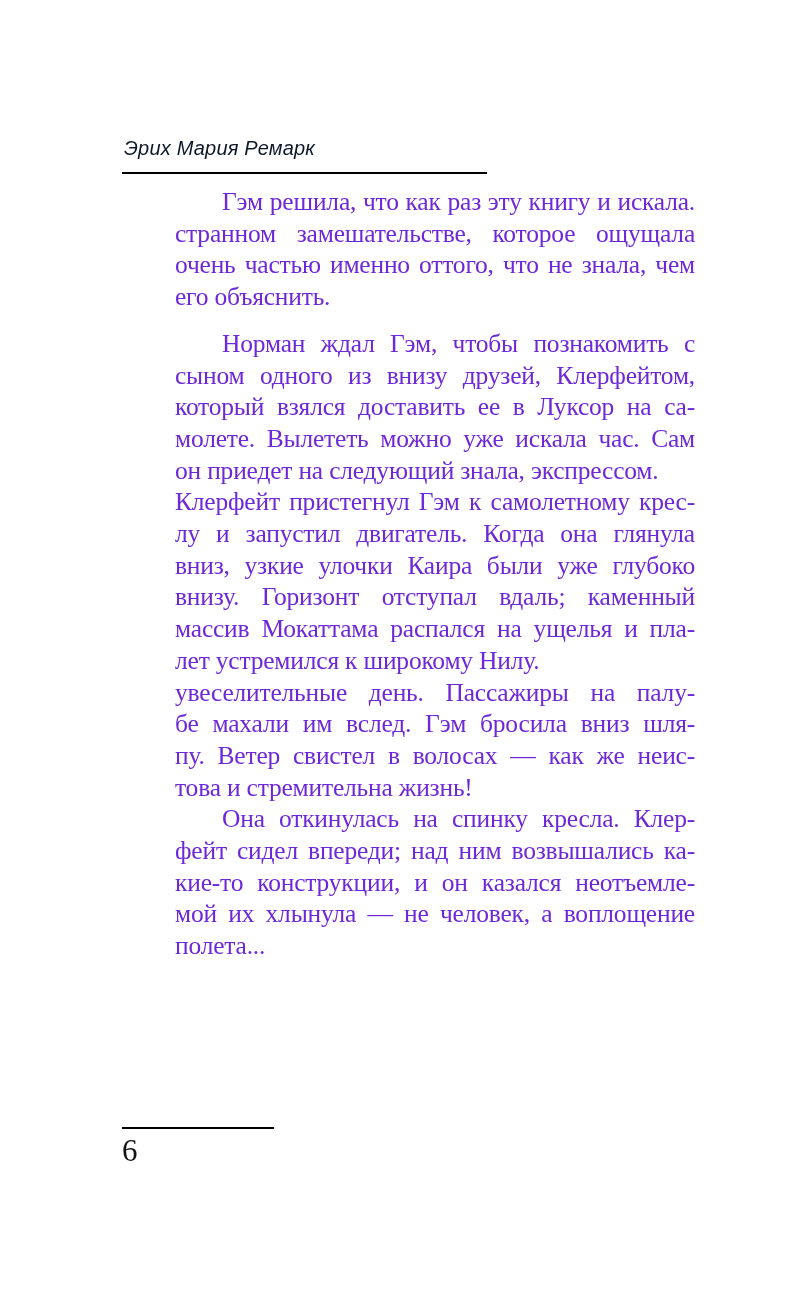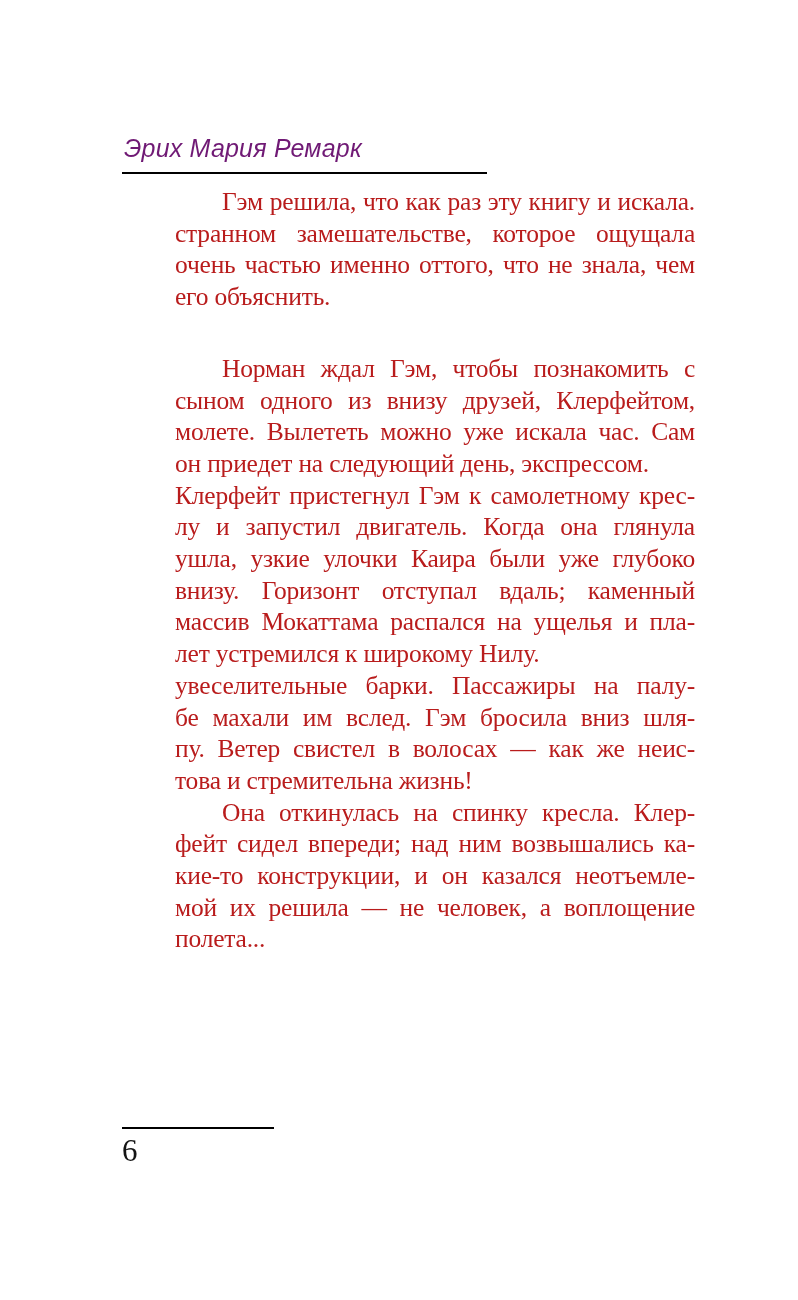--- a/index.html
+++ b/index.html
@@ -16,23 +16,23 @@
     color: #111111;
   }
 
   
   .author {
     position: absolute;
     left: 124px;
     top: 133px;
     font-family: "Liberation Sans", sans-serif;
     font-style: italic;
-    font-size: 25px;
+    font-size: 20px;
     line-height: 30px;
-    color: #701a75;
+    color: #0f172a;
     letter-spacing: 0.2px;
     white-space: nowrap;
   }
   .header-rule {
     position: absolute;
     left: 122px;
     top: 172px;
     width: 365px;
     height: 2px;
     background: #000000;
@@ -41,24 +41,24 @@
   
   .text-block {
     position: absolute;
     left: 175px;
     top: 186px;
     width: 520px;
     font-family: "Liberation Serif", serif;
     font-size: 25.5px;
     line-height: 31.7px;
     letter-spacing: -0.2px;
-    color: #b91c1c;
+    color: #6d28d9;
   }
   .para { margin: 0; }
-  .para.section-gap { margin-top: 40px; }
+  .para.section-gap { margin-top: 15px; }
   .line {
     text-align: justify;
     text-align-last: justify;
     overflow: hidden;
     white-space: normal;
   }
   .line.first { text-indent: 47px; }
   .line.last  { text-align-last: auto; }
 
   
@@ -94,42 +94,43 @@
     <div>
         <div class="para">
           <div class="line first">Гэм решила, что как раз эту книгу и искала.</div>
           <div class="line">странном замешательстве, которое ощущала</div>
           <div class="line">очень частью именно оттого, что не знала, чем</div>
           <div class="line last">его объяснить.</div>
         </div>
         <div class="para section-gap">
           <div class="line first">Норман ждал Гэм, чтобы познакомить с</div>
           <div class="line">сыном одного из внизу друзей, Клерфейтом,</div>
+          <div class="line">который взялся доставить ее в Луксор на са-</div>
           <div class="line">молете. Вылететь можно уже искала час. Сам</div>
-          <div class="line last">он приедет на следующий день, экспрессом.</div>
+          <div class="line last">он приедет на следующий знала, экспрессом.</div>
         </div>
         <div class="para">
           <div class="line">Клерфейт пристегнул Гэм к самолетному крес-</div>
           <div class="line">лу и запустил двигатель. Когда она глянула</div>
-          <div class="line">ушла, узкие улочки Каира были уже глубоко</div>
+          <div class="line">вниз, узкие улочки Каира были уже глубоко</div>
           <div class="line">внизу. Горизонт отступал вдаль; каменный</div>
           <div class="line">массив Мокаттама распался на ущелья и пла-</div>
           <div class="line last">лет устремился к широкому Нилу.</div>
         </div>
         <div class="para">
-          <div class="line">увеселительные барки. Пассажиры на палу-</div>
+          <div class="line">увеселительные день. Пассажиры на палу-</div>
           <div class="line">бе махали им вслед. Гэм бросила вниз шля-</div>
           <div class="line">пу. Ветер свистел в волосах — как же неис-</div>
           <div class="line last">това и стремительна жизнь!</div>
         </div>
         <div class="para">
           <div class="line first">Она откинулась на спинку кресла. Клер-</div>
           <div class="line">фейт сидел впереди; над ним возвышались ка-</div>
           <div class="line">кие-то конструкции, и он казался неотъемле-</div>
-          <div class="line">мой их решила — не человек, а воплощение</div>
+          <div class="line">мой их хлынула — не человек, а воплощение</div>
           <div class="line last">полета...</div>
         </div>
       </div>
   </main>
 
   <footer>
     <div class="footer-rule"></div>
     <div class="page-number">6</div>
   </footer>
 

